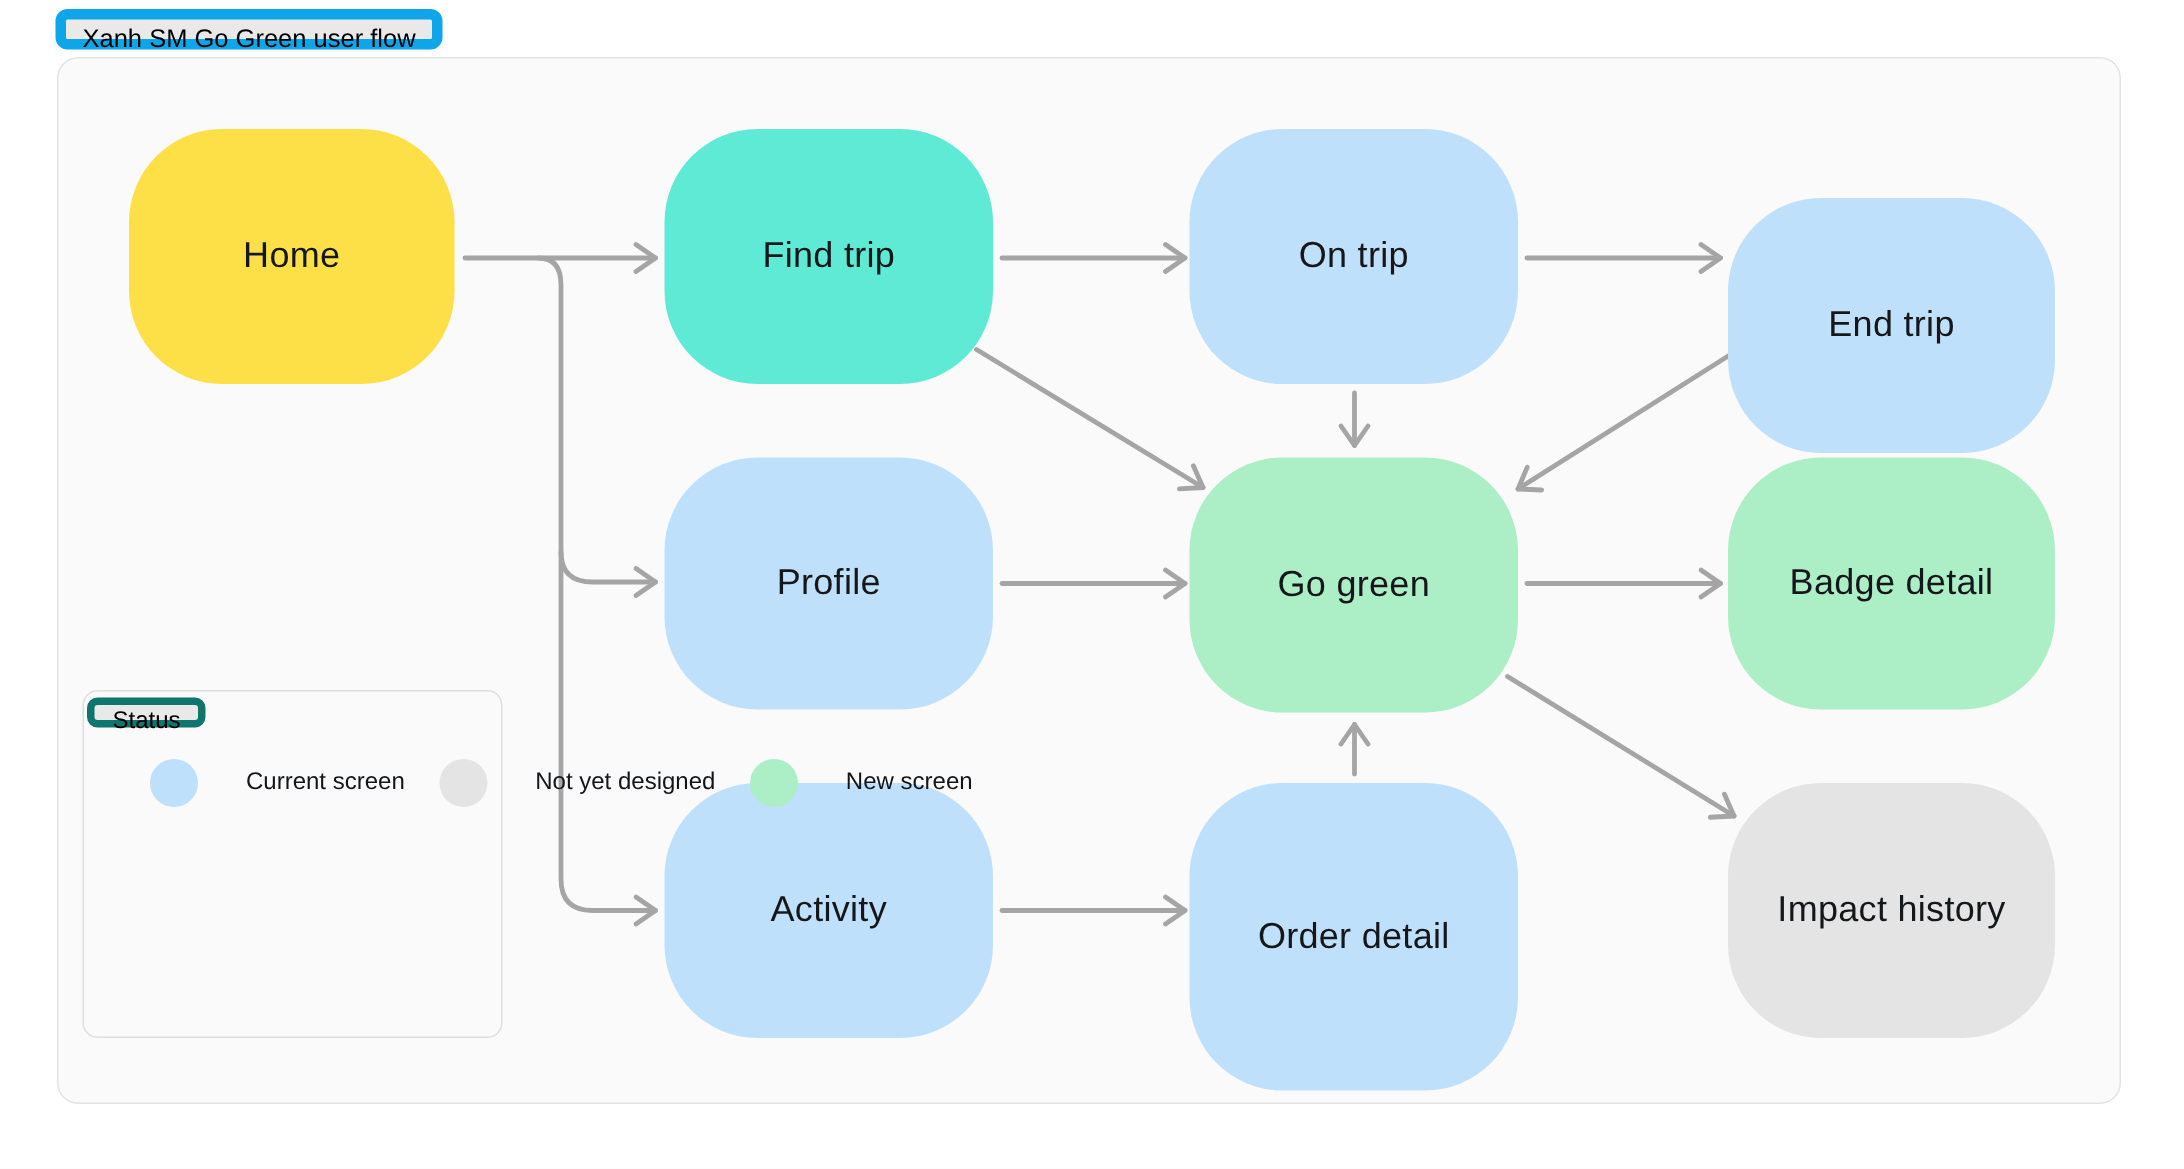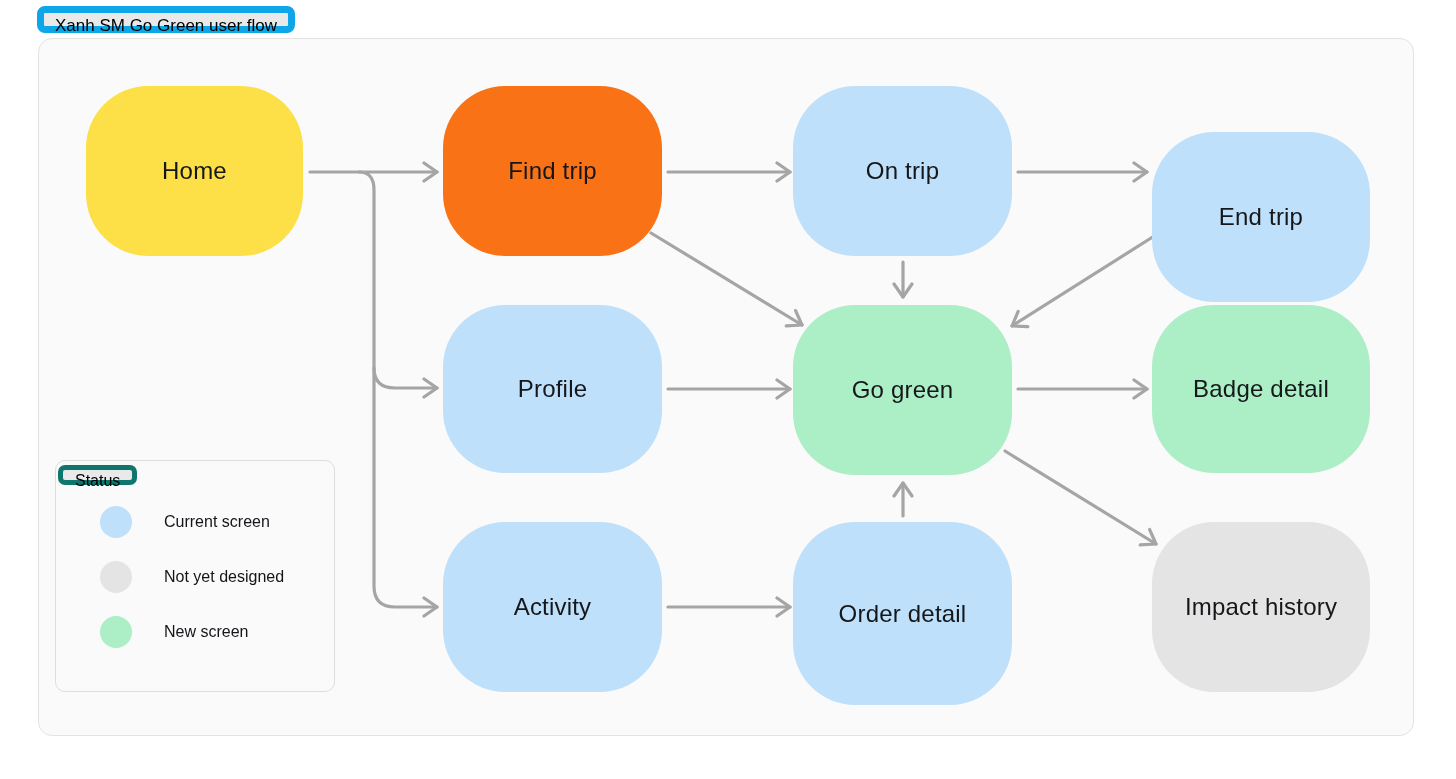--- a/index.html
+++ b/index.html
@@ -66,21 +66,21 @@
     cursor: default;
   }
   .n-home     { left:  86px; top:  86px; width: 217px; height: 170px; }
   .n-find     { left: 443px; top:  86px; width: 219px; height: 170px; }
   .n-ontrip   { left: 793px; top:  86px; width: 219px; height: 170px; }
   .n-endtrip  { left:1152px; top:  86px; width: 218px; height: 170px; }
   .n-profile  { left: 443px; top: 305px; width: 219px; height: 168px; }
   .n-gogreen  { left: 793px; top: 305px; width: 219px; height: 170px; }
   .n-badge    { left:1152px; top: 305px; width: 218px; height: 168px; }
   .n-activity { left: 443px; top: 522px; width: 219px; height: 170px; }
-  .n-order    { left: 793px; top: 522px; width: 219px; height: 183px; }
+  .n-order    { left: 793px; top: 522px; width: 219px; height: 205px; }
   .n-impact   { left:1152px; top: 522px; width: 218px; height: 170px; }
 
   
   .legend {
     position: absolute;
     left: 55px; top: 460px;
     width: 280px; height: 232px;
     border: 1px solid #dedede;
     border-radius: 10px;
     background: transparent;
@@ -95,21 +95,21 @@
     border-radius: 7px;
     font-size: 16px;
     line-height: 22px;
     color: #000;
     white-space: nowrap;
   }
   .legend-items {
     position: absolute;
     left: 44px; top: 45px;
     display: flex;
-    flex-direction: column;
+    flex-direction: row;
     gap: 23px;
   }
   .legend-item {
     display: flex;
     align-items: center;
     height: 32px;
   }
   .legend-swatch {
     width: 32px; height: 32px;
     border-radius: 50%;
@@ -144,21 +144,21 @@
   <path class="edge" d="M903 262 L903 297" marker-end="url(#arrowhead)"></path>
   <path class="edge" d="M1159 233 L1012 326" marker-end="url(#arrowhead)"></path>
   <path class="edge" d="M668 389 L790 389" marker-end="url(#arrowhead)"></path>
   <path class="edge" d="M903 516 L903 483" marker-end="url(#arrowhead)"></path>
   <path class="edge" d="M1018 389 L1147 389" marker-end="url(#arrowhead)"></path>
   <path class="edge" d="M1005 451 L1156 544" marker-end="url(#arrowhead)"></path>
   <path class="edge" d="M668 607 L790 607" marker-end="url(#arrowhead)"></path>
 </svg>
 
 <div class="node n-home" style="background: #fde047;">Home</div>
-<div class="node n-find" style="background: #f97316;">Find trip</div>
+<div class="node n-find" style="background: #5eead4;">Find trip</div>
 <div class="node n-ontrip" style="background: rgb(191, 224, 250);">On trip</div>
 <div class="node n-endtrip" style="background: rgb(191, 224, 250); margin-top: 46px;">End trip</div>
 <div class="node n-profile" style="background: rgb(191, 224, 250);">Profile</div>
 <div class="node n-gogreen" style="background: rgb(172, 238, 197);">Go green</div>
 <div class="node n-badge" style="background: rgb(172, 238, 197);">Badge detail</div>
 <div class="node n-activity" style="background: rgb(191, 224, 250);">Activity</div>
 <div class="node n-order" style="background: rgb(191, 224, 250);">Order detail</div>
 <div class="node n-impact" style="background: rgb(228, 228, 228);">Impact history</div>
 
 <div class="legend">

